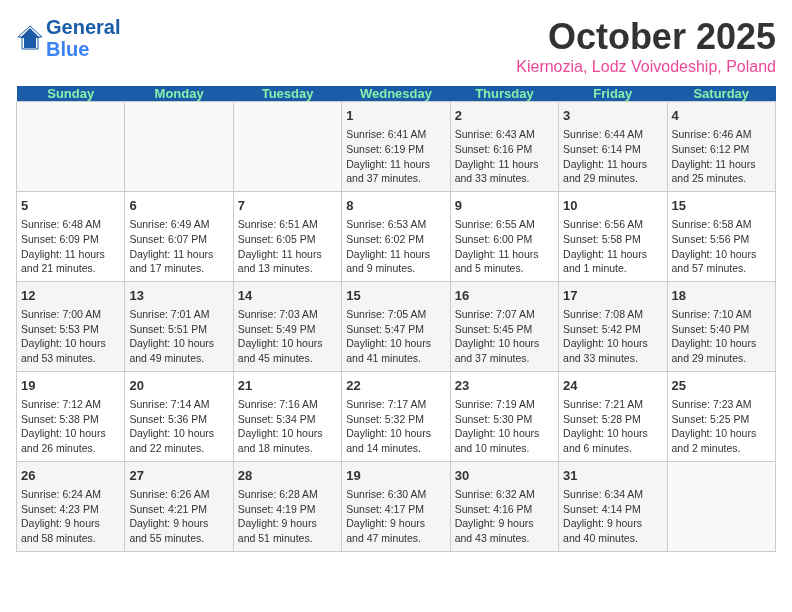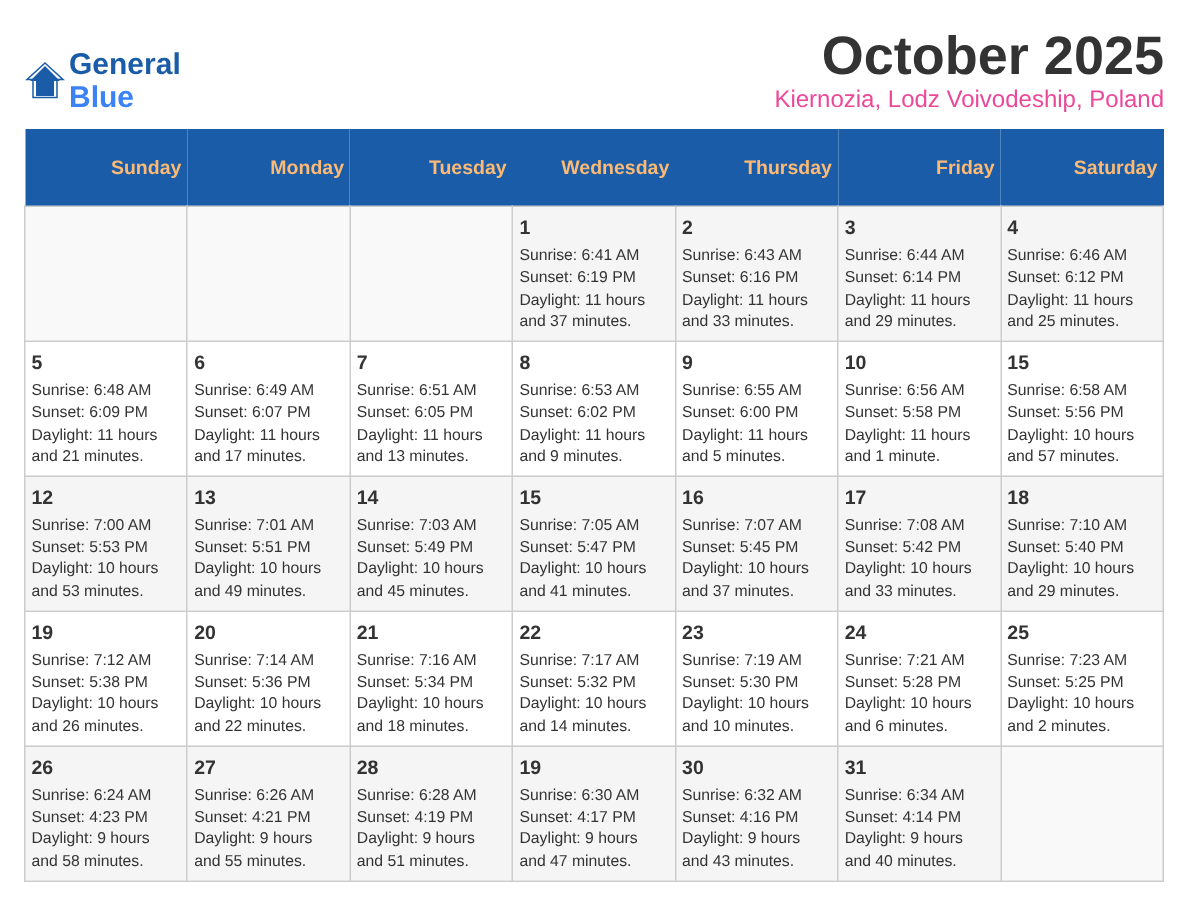--- a/index.html
+++ b/index.html
@@ -6,21 +6,21 @@
     body {
       font-family: Arial, sans-serif;
       background: #fff;
       width: 792px;
       min-height: 612px;
       padding: 16px;
     }
     .header {
       display: flex;
       justify-content: space-between;
-      align-items: flex-end;
+      align-items: flex-start;
       margin-bottom: 10px;
     }
     .logo {
       display: flex;
       align-items: center;
     }
     .logo-text {
       font-size: 20px;
       font-weight: bold;
       color: #333;
@@ -46,23 +46,23 @@
       font-size: 16px;
       color: #ec4899;
     }
     table {
       width: 100%;
       border-collapse: collapse;
       font-size: 11px;
     }
     thead tr th {
       background-color: #1a5ca8;
-      color: #fdba74;
-      padding: 18px 4px;
-      text-align: right;
+      color: #86efac;
+      padding: 0 4px;
+      text-align: center;
       font-size: 13px;
       font-weight: bold;
     }
     tbody tr td {
       vertical-align: top;
       padding: 5px 4px;
       border: 1px solid #ccc;
       width: 108px;
       min-height: 80px;
       color: #333;

